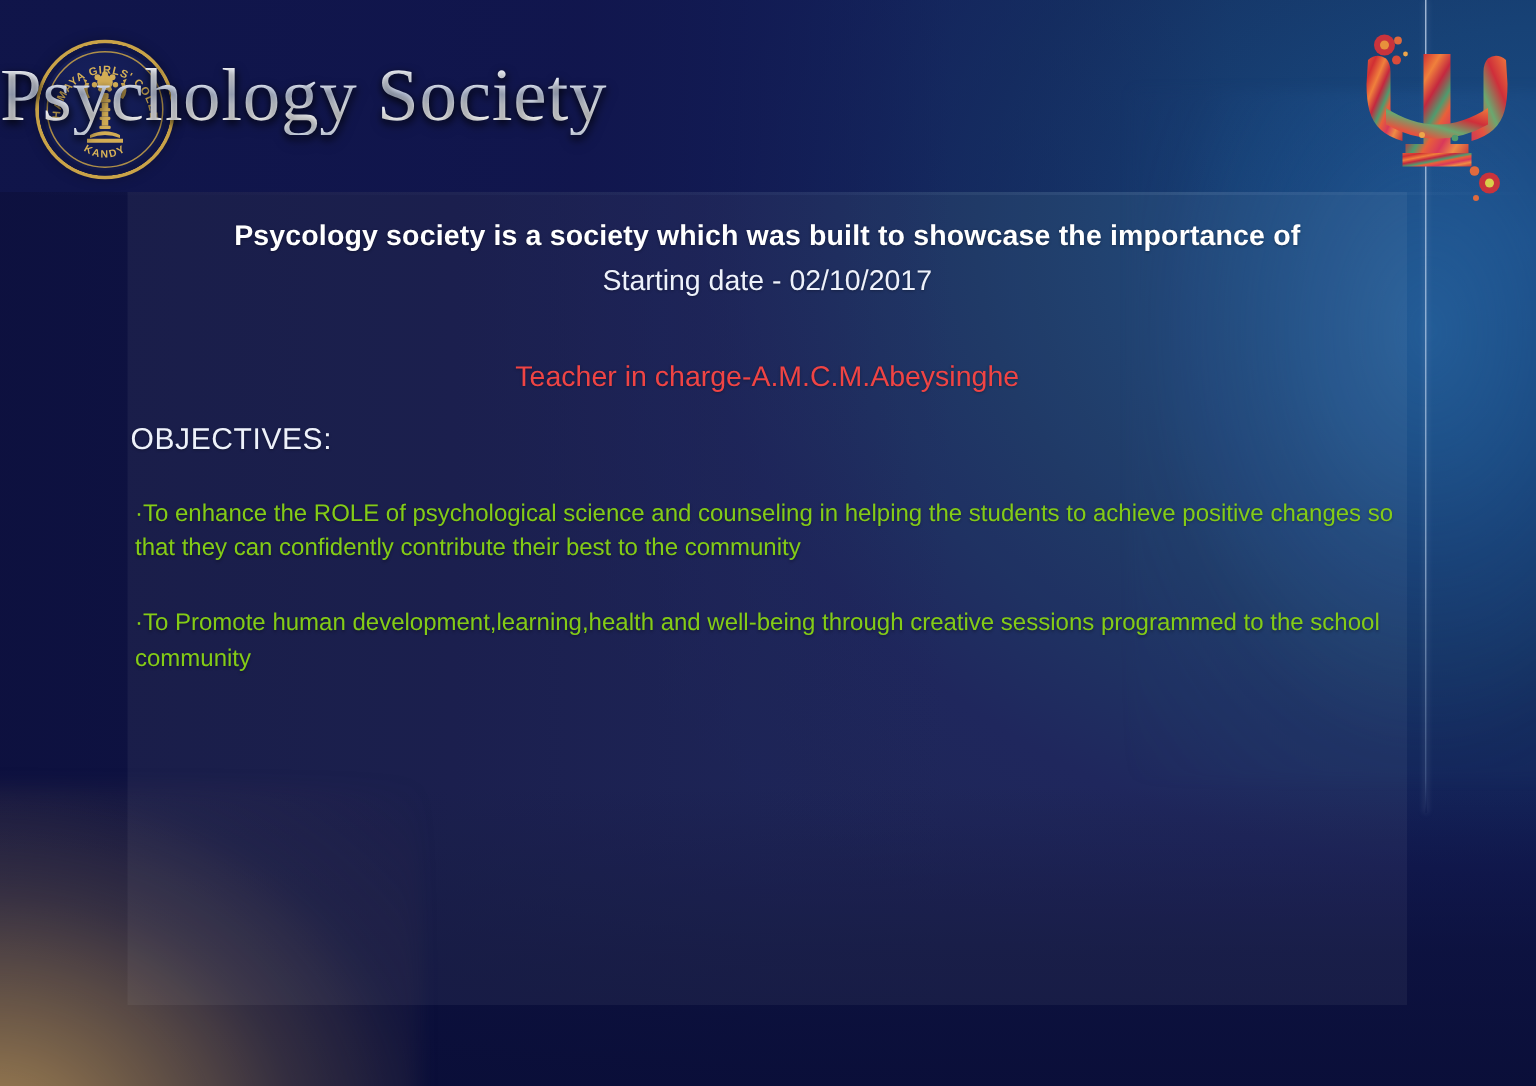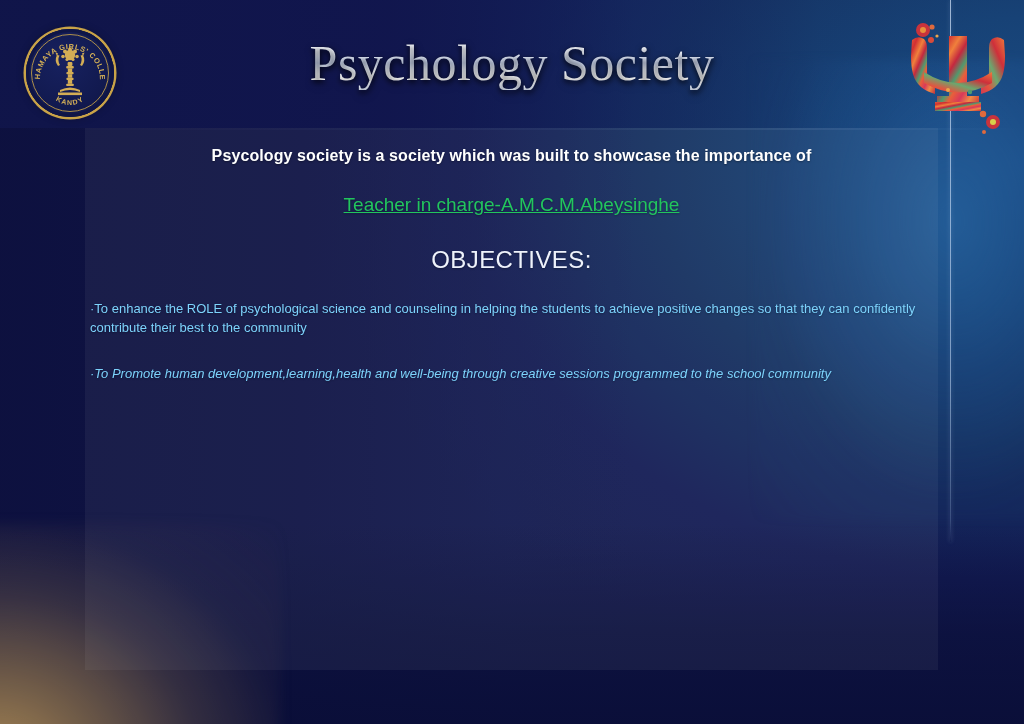--- a/index.html
+++ b/index.html
@@ -97,21 +97,20 @@
     inset: 5px;
     border-radius: 50%;
     border: 1.5px solid rgba(201,163,72,0.85);
   }
   .logo svg { position: absolute; inset: 0; width: 100%; height: 100%; }
 
   
   .title {
     position: absolute;
     left: 0; right: 0; top: 36px;
-    text-align: center;
     font-family: "Liberation Serif", serif;
     font-size: 50px;
     font-weight: 400;
     letter-spacing: 0.5px;
     line-height: 1.08;
     background: linear-gradient(180deg, #ffffff 0%, #f2f6ff 30%, #c9d4ec 50%, #eef3fd 62%, #ffffff 80%, #dbe4f5 100%);
     -webkit-background-clip: text;
     background-clip: text;
     color: transparent;
     -webkit-text-fill-color: transparent;
@@ -132,69 +131,68 @@
   .panel {
     position: absolute;
     left: 85px; top: 128px;
     width: 853px; height: 542px;
     background: rgba(255,255,255,0.050);
     box-sizing: border-box;
     padding: 8px 2px 0 2px;
   }
   .intro {
     color: #ffffff;
-    font-size: 16px;
+    font-size: 19px;
     font-weight: 700;
     text-align: center;
     line-height: 1.40;
     letter-spacing: 0.1px;
     margin: 9px 14px 0 14px;
     text-shadow: 0 1px 2px rgba(0,0,0,0.35);
   }
   .subline {
     color: #eef2fb;
     font-size: 19px;
     font-weight: 400;
     text-align: center;
     line-height: 1.45;
     margin-top: 2px;
     text-shadow: 0 1px 2px rgba(0,0,0,0.3);
   }
   .center-block {
-    color: #22c55e;
+    color: #ef4444;
     font-size: 19px;
     font-weight: 400;
     text-align: center;
     line-height: 1.47;
-    margin-top: 24px;
+    margin-top: 37px;
     text-shadow: 0 1px 2px rgba(0,0,0,0.3);
-    text-decoration: underline;
   }
   .objectives {
     color: #eef2fb;
-    font-size: 24px;
-    text-align: center;
-    margin-top: 27px;
+    font-size: 20px;
+    text-align: left;
+    margin-top: 16px;
     letter-spacing: 0.4px;
     text-shadow: 0 1px 2px rgba(0,0,0,0.3);
   }
   .bullets {
     margin-top: 26px;
     padding: 0 6px 0 3px;
   }
   .bullet {
-    color: #7dd3fc;
-    font-size: 13px;
+    color: #84cc16;
+    font-size: 16px;
     line-height: 1.45;
     text-align: left;
     margin-bottom: 27px;
     text-shadow: 0 1px 2px rgba(0,0,0,0.3);
   }
   .bullet:last-child { margin-bottom: 0; }
-  .bullet-tight { margin-bottom: 0px; font-style: italic; }
+  .bullet-tight { margin-bottom: 0px; }
   .dot { letter-spacing: 0; }
 </style>
 </head>
 <body>
 
 <div id="slide">
 
   <div class="bg-base"></div>
   <div class="bg-rightglow"></div>
   <div class="bg-leftdark"></div>
@@ -296,20 +294,21 @@
         <circle cx="86" cy="118" r="2.0" fill="#e06a3d"></circle>
       </g>
     </svg>
   </div>
 
   <div class="panel">
 
     <div class="intro">
       <div>Psycology society is a society which was built to showcase the importance of</div>
     </div>
+    <div class="subline">Starting date - 02/10/2017</div>
 
     <div class="center-block">
       <div>Teacher in charge-A.M.C.M.Abeysinghe</div>
     </div>
 
     <div class="objectives">OBJECTIVES:</div>
 
     <div class="bullets">
       <div class="bullet"><span class="dot">·</span><span>To enhance the ROLE of psychological science and counseling in helping the students to achieve positive changes so that they can confidently contribute their best to the community</span></div>
       <div class="bullet bullet-tight"><span class="dot">·</span><span>To Promote human development,learning,health and well-being through creative sessions programmed to the school community</span></div>

